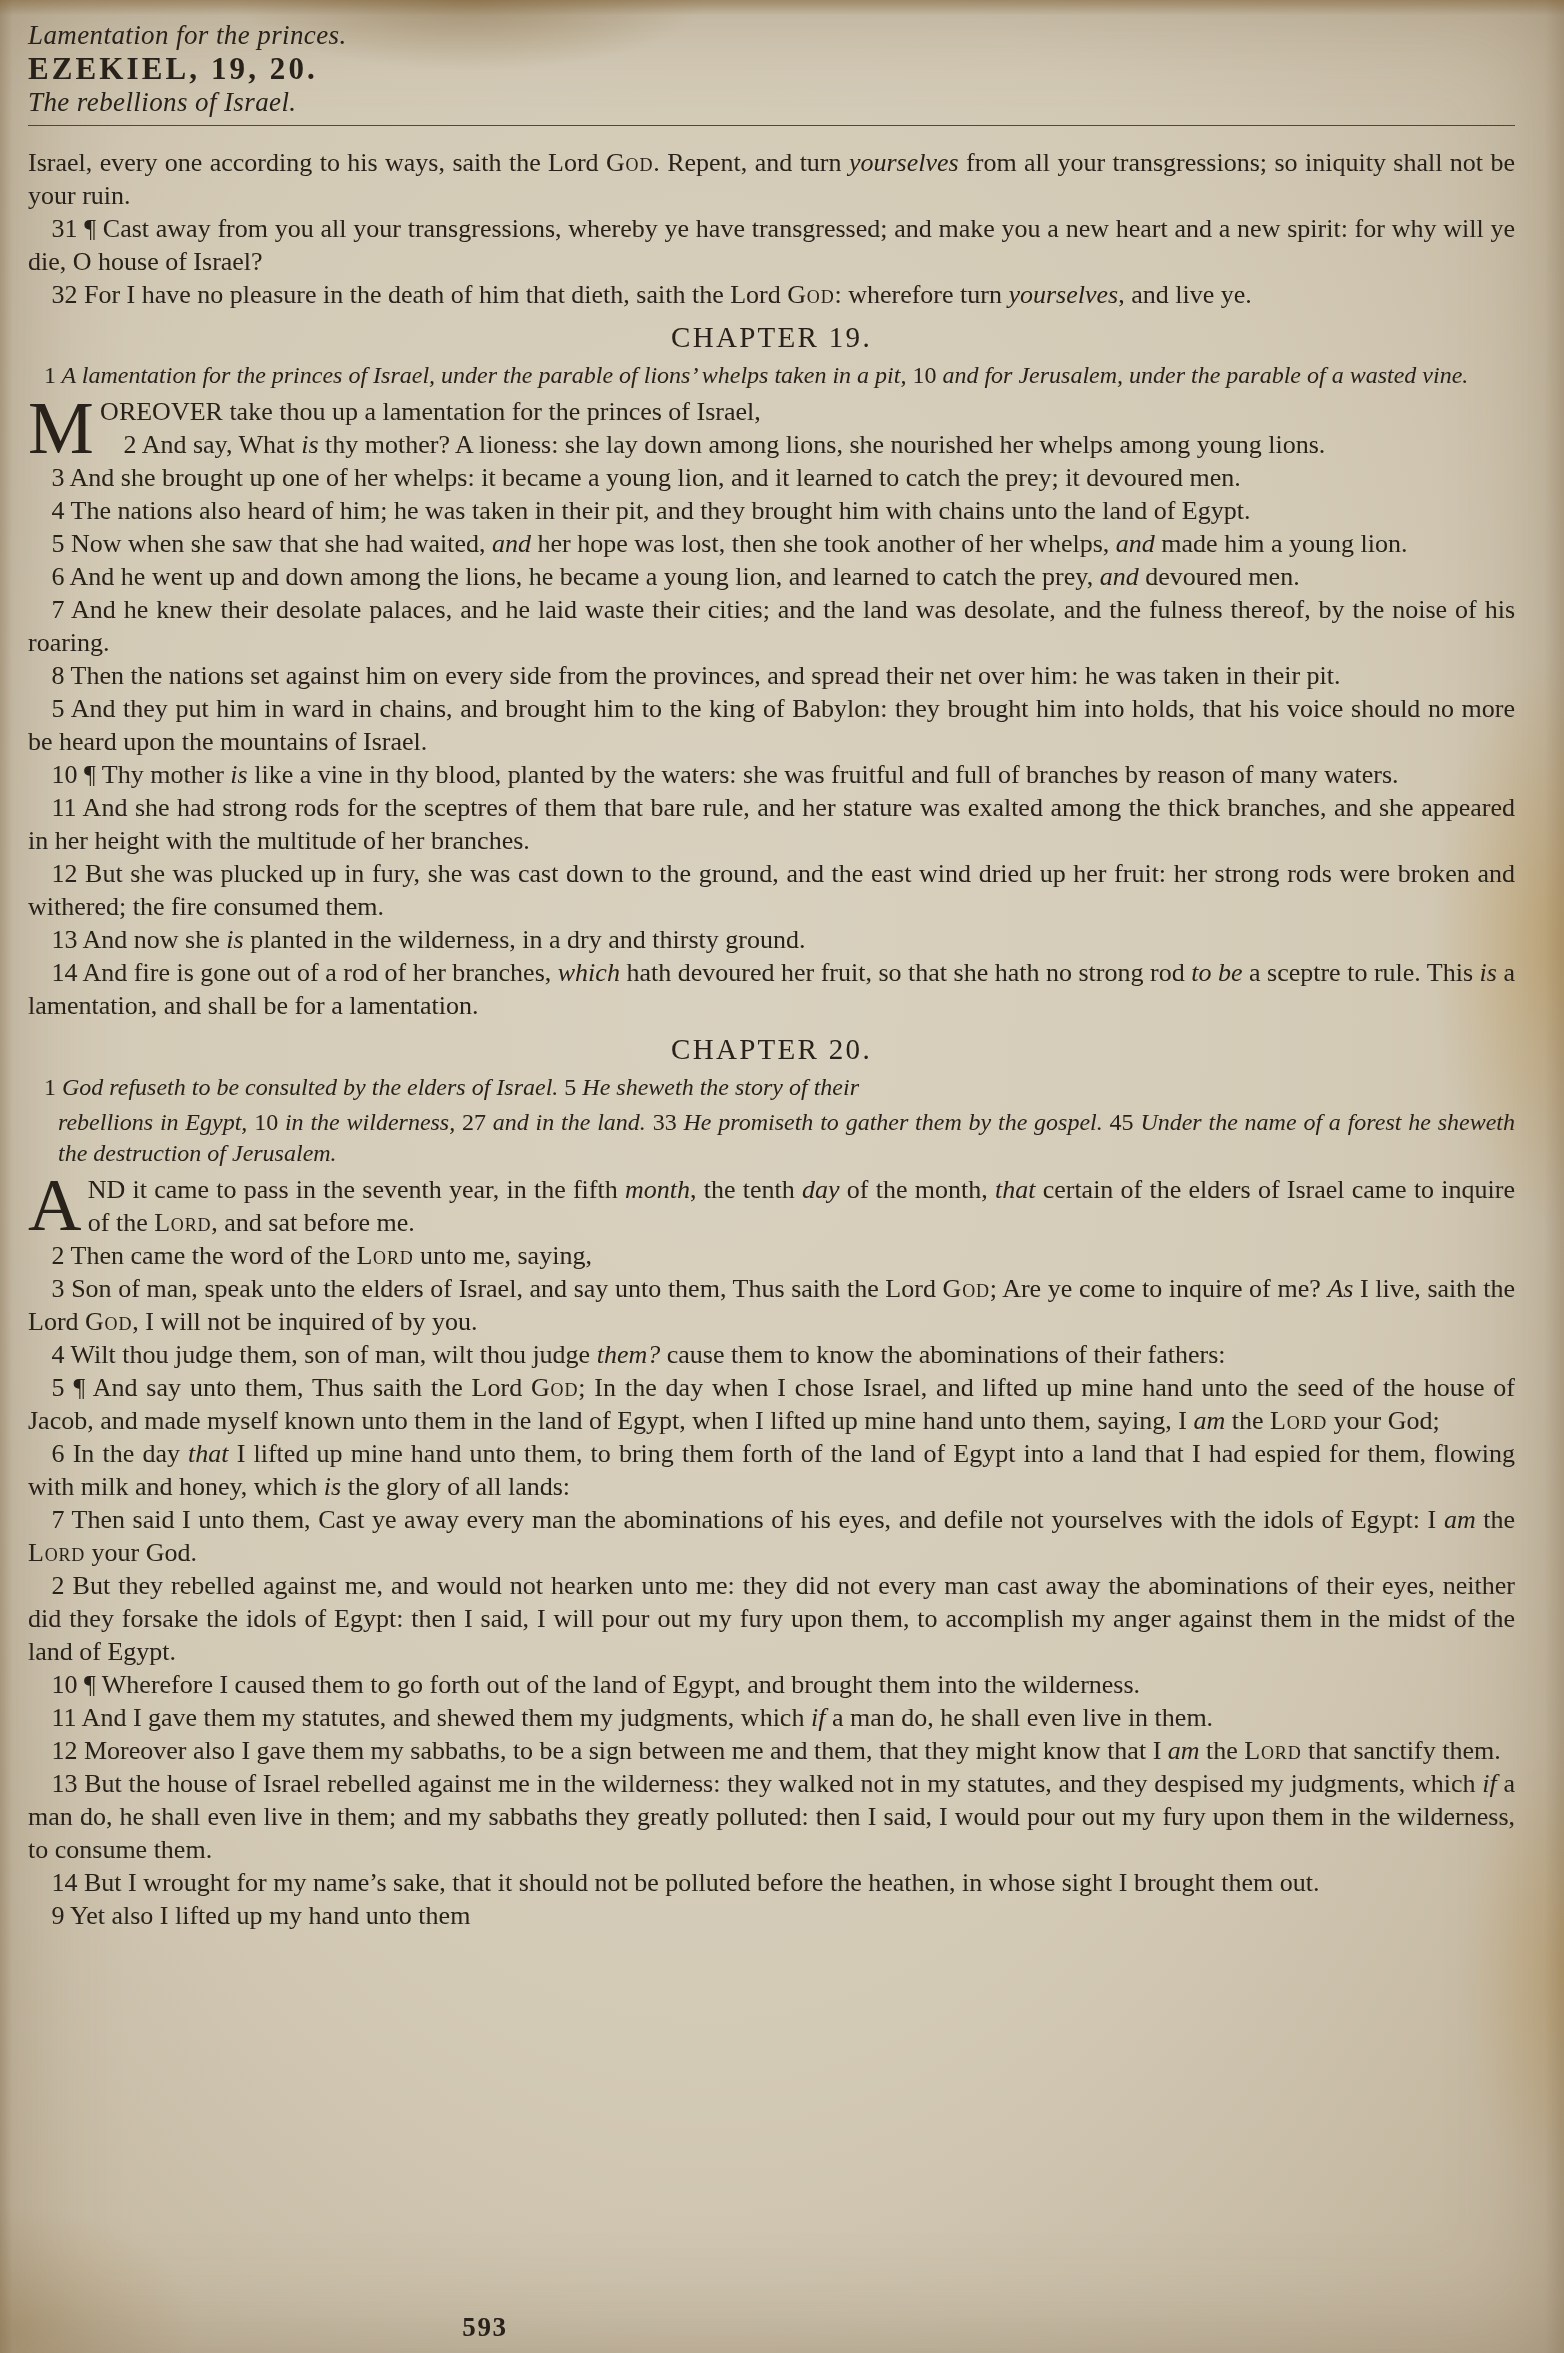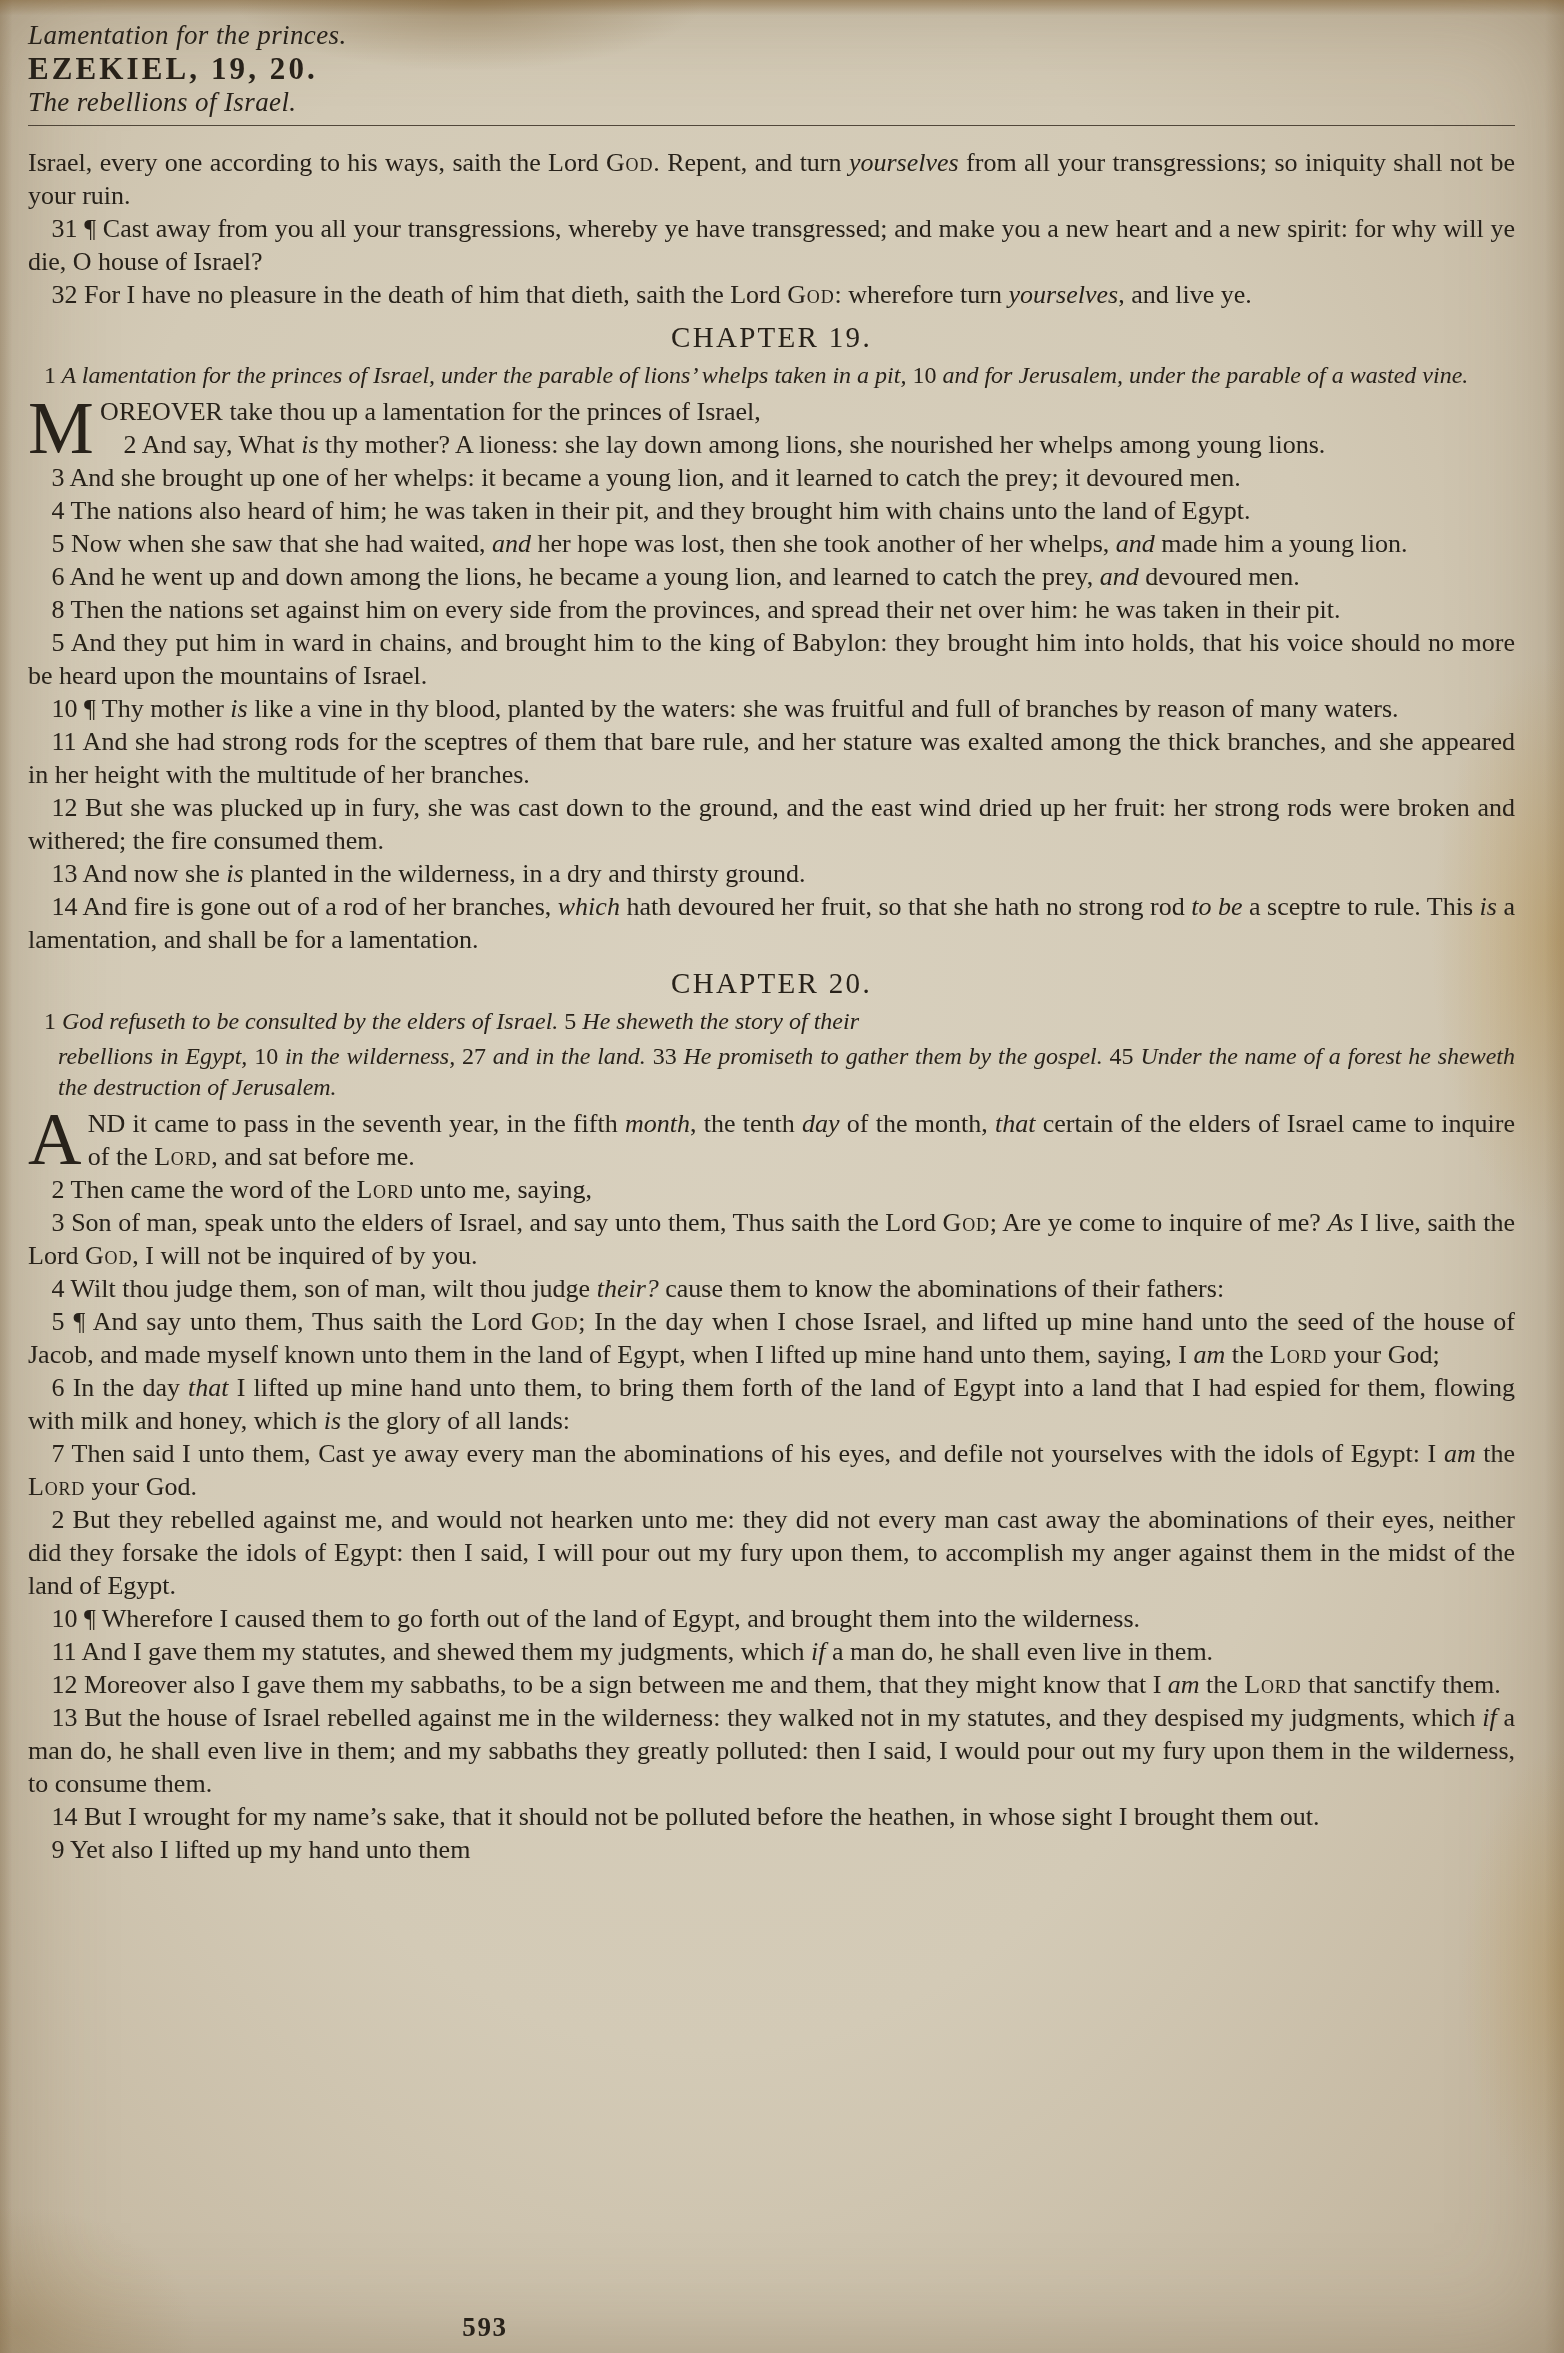--- a/index.html
+++ b/index.html
@@ -70,37 +70,38 @@
         <p class="block verse">31 ¶ Cast away from you all your transgressions, whereby ye have transgressed; and make you a new heart and a new spirit: for why will ye die, O house of Israel?</p>
         <p class="block verse">32 For I have no pleasure in the death of him that dieth, saith the Lord <span class="sc">God</span>: wherefore turn <em>yourselves</em>, and live ye.</p>
         <p class="block chapter">CHAPTER 19.</p>
         <p class="block summary"><span class="rm">1</span> A lamentation for the princes of Israel, under the parable of lions’ whelps taken in a pit, <span class="rm">10</span> and for Jerusalem, under the parable of a wasted vine.</p>
         <p class="block dropcap"><span class="dc">M</span>OREOVER take thou up a lamentation for the princes of Israel,</p>
         <p class="block verse">2 And say, What <em>is</em> thy mother? A lioness: she lay down among lions, she nourished her whelps among young lions.</p>
         <p class="block verse">3 And she brought up one of her whelps: it became a young lion, and it learned to catch the prey; it devoured men.</p>
         <p class="block verse">4 The nations also heard of him; he was taken in their pit, and they brought him with chains unto the land of Egypt.</p>
         <p class="block verse">5 Now when she saw that she had waited, <em>and</em> her hope was lost, then she took another of her whelps, <em>and</em> made him a young lion.</p>
         <p class="block verse">6 And he went up and down among the lions, he became a young lion, and learned to catch the prey, <em>and</em> devoured men.</p>
+        <p class="block verse">7 And he knew their desolate palaces, and he laid waste their cities; and the land was desolate, and the fulness thereof, by the noise of his roaring.</p>
         <p class="block verse">8 Then the nations set against him on every side from the provinces, and spread their net over him: he was taken in their pit.</p>
         <p class="block verse">5 And they put him in ward in chains, and brought him to the king of Babylon: they brought him into holds, that his voice should no more be heard upon the mountains of Israel.</p>
         <p class="block verse">10 ¶ Thy mother <em>is</em> like a vine in thy blood, planted by the waters: she was fruitful and full of branches by reason of many waters.</p>
         <p class="block verse">11 And she had strong rods for the sceptres of them that bare rule, and her stature was exalted among the thick branches, and she appeared in her height with the multitude of her branches.</p>
         <p class="block verse">12 But she was plucked up in fury, she was cast down to the ground, and the east wind dried up her fruit: her strong rods were broken and withered; the fire consumed them.</p>
         <p class="block verse">13 And now she <em>is</em> planted in the wilderness, in a dry and thirsty ground.</p>
         <p class="block verse">14 And fire is gone out of a rod of her branches, <em>which</em> hath devoured her fruit, so that she hath no strong rod <em>to be</em> a sceptre to rule. This <em>is</em> a lamentation, and shall be for a lamentation.</p>
         <p class="block chapter">CHAPTER 20.</p>
         <p class="block summary"><span class="rm">1</span> God refuseth to be consulted by the elders of Israel. <span class="rm">5</span> He sheweth the story of their</p>
       </div>
     <div class="divider"></div>
     <div class="col" id="col-right">
         <p class="block summary-cont">rebellions in Egypt, <span class="rm">10</span> in the wilderness, <span class="rm">27</span> and in the land. <span class="rm">33</span> He promiseth to gather them by the gospel. <span class="rm">45</span> Under the name of a forest he sheweth the destruction of Jerusalem.</p>
         <p class="block dropcap"><span class="dc">A</span>ND it came to pass in the seventh year, in the fifth <em>month</em>, the tenth <em>day</em> of the month, <em>that</em> certain of the elders of Israel came to inquire of the <span class="sc">Lord</span>, and sat before me.</p>
         <p class="block verse">2 Then came the word of the <span class="sc">Lord</span> unto me, saying,</p>
         <p class="block verse">3 Son of man, speak unto the elders of Israel, and say unto them, Thus saith the Lord <span class="sc">God</span>; Are ye come to inquire of me? <em>As</em> I live, saith the Lord <span class="sc">God</span>, I will not be inquired of by you.</p>
-        <p class="block verse">4 Wilt thou judge them, son of man, wilt thou judge <em>their?</em> cause them to know the abominations of their fathers:</p>
+        <p class="block verse">4 Wilt thou judge them, son of man, wilt thou judge <em>them?</em> cause them to know the abominations of their fathers:</p>
         <p class="block verse">5 ¶ And say unto them, Thus saith the Lord <span class="sc">God</span>; In the day when I chose Israel, and lifted up mine hand unto the seed of the house of Jacob, and made myself known unto them in the land of Egypt, when I lifted up mine hand unto them, saying, I <em>am</em> the <span class="sc">Lord</span> your God;</p>
         <p class="block verse">6 In the day <em>that</em> I lifted up mine hand unto them, to bring them forth of the land of Egypt into a land that I had espied for them, flowing with milk and honey, which <em>is</em> the glory of all lands:</p>
         <p class="block verse">7 Then said I unto them, Cast ye away every man the abominations of his eyes, and defile not yourselves with the idols of Egypt: I <em>am</em> the <span class="sc">Lord</span> your God.</p>
         <p class="block verse">2 But they rebelled against me, and would not hearken unto me: they did not every man cast away the abominations of their eyes, neither did they forsake the idols of Egypt: then I said, I will pour out my fury upon them, to accomplish my anger against them in the midst of the land of Egypt.</p>
         <p class="block verse">10 ¶ Wherefore I caused them to go forth out of the land of Egypt, and brought them into the wilderness.</p>
         <p class="block verse">11 And I gave them my statutes, and shewed them my judgments, which <em>if</em> a man do, he shall even live in them.</p>
         <p class="block verse">12 Moreover also I gave them my sabbaths, to be a sign between me and them, that they might know that I <em>am</em> the <span class="sc">Lord</span> that sanctify them.</p>
         <p class="block verse">13 But the house of Israel rebelled against me in the wilderness: they walked not in my statutes, and they despised my judgments, which <em>if</em> a man do, he shall even live in them; and my sabbaths they greatly polluted: then I said, I would pour out my fury upon them in the wilderness, to consume them.</p>
         <p class="block verse">14 But I wrought for my name’s sake, that it should not be polluted before the heathen, in whose sight I brought them out.</p>
         <p class="block verse">9 Yet also I lifted up my hand unto them</p>

